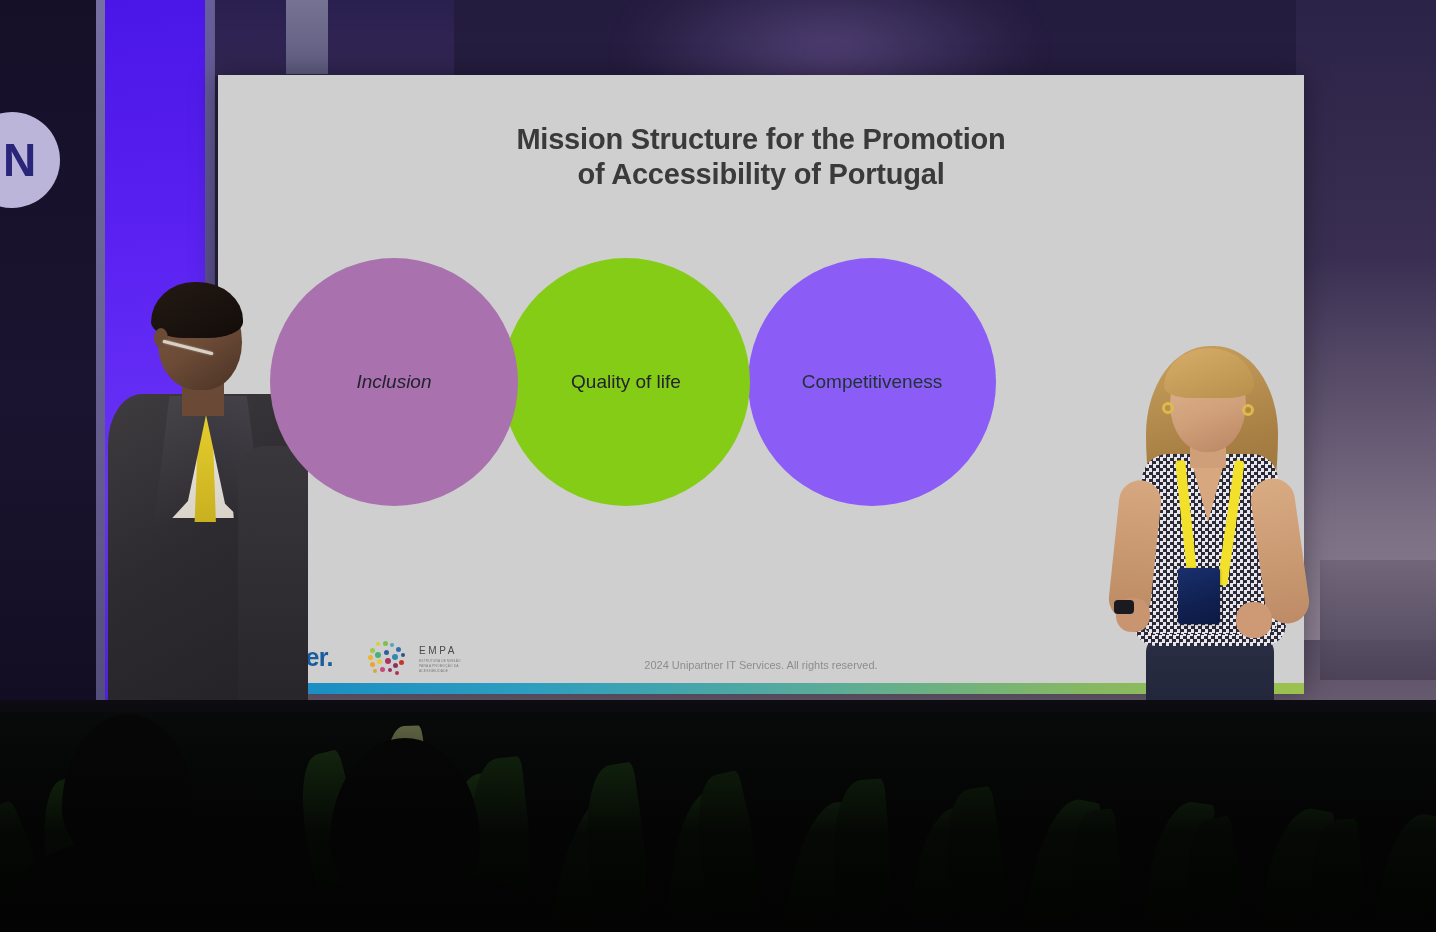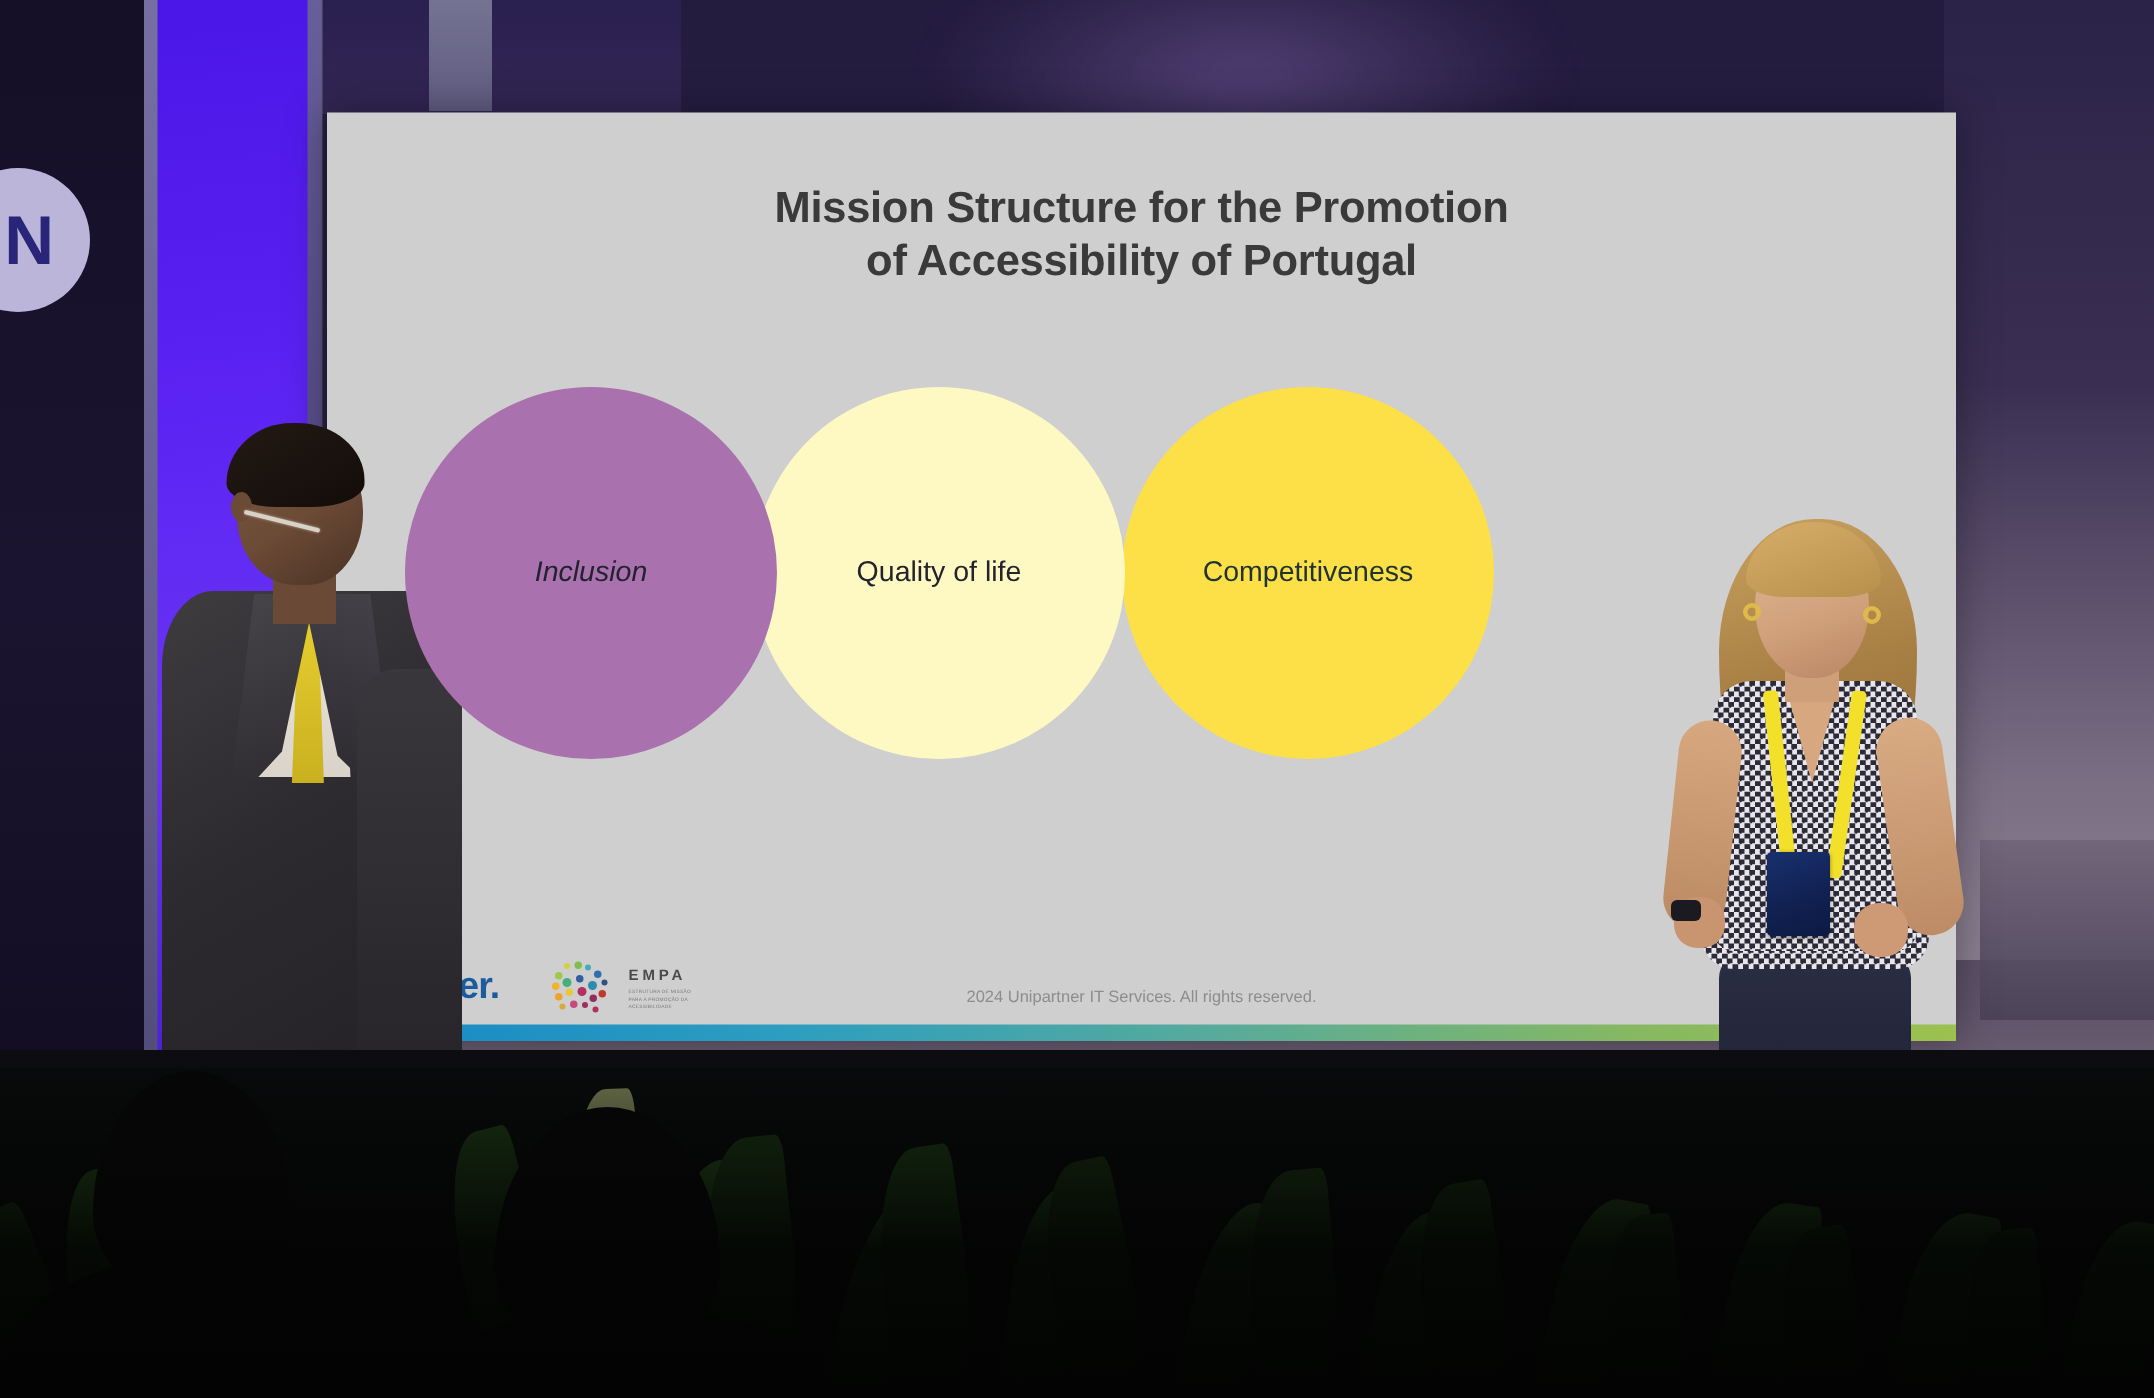--- a/index.html
+++ b/index.html
@@ -124,21 +124,21 @@
   .logo-empa {
     position: absolute; left: 150px; bottom: 14px;
     display: flex; align-items: center; gap: 7px;
   }
   .empa-dots { position: relative; width: 44px; height: 40px; }
   .empa-dots i {
     position: absolute; border-radius: 50%; display: block;
   }
   .empa-text { line-height: 1; }
   .empa-text .empa-name {
-    font-size: 10px; font-weight: 700; letter-spacing: 2.6px; color: #4a4a4a;
+    font-size: 10px; font-weight: 400; letter-spacing: 2.6px; color: #4a4a4a;
     display: block;
   }
   .empa-text .empa-sub {
     display: block; margin-top: 3px;
     font-size: 3.2px; letter-spacing: .2px; color: #7a7a7a;
     line-height: 1.5; white-space: pre-line;
   }
   .copyright {
     position: absolute; left: 0; bottom: 23px; width: 100%;
     text-align: center; font-size: 11px; color: #8d8d8d;
@@ -350,22 +350,22 @@
     <span>N</span>
   </div>
 
   <div id="slide" style="background: rgb(207, 207, 207);">
 
     <div class="slide-title" style="color: rgb(58, 58, 58);">Mission Structure for the Promotion
 of Accessibility of Portugal</div>
 
     <div class="circles">
       <div class="circle c1" style="background: rgb(169, 113, 173); color: rgb(35, 35, 46); font-style: italic;">Inclusion</div>
-      <div class="circle c2" style="background: #fef9c3; color: rgb(35, 35, 46);">Quality of life</div>
-      <div class="circle c3" style="background: #fde047; color: rgb(31, 51, 48); text-align: center;">Competitiveness</div>
+      <div class="circle c2" style="background: #84cc16; color: rgb(35, 35, 46);">Quality of life</div>
+      <div class="circle c3" style="background: #8b5cf6; color: rgb(31, 51, 48); text-align: center;">Competitiveness</div>
     </div>
 
     <div class="slide-footer">
 
       <div class="logo-unipartner" style="color: rgb(27, 92, 158);">
         <span>partner</span><span class="dot">.</span>
       </div>
 
       <div class="logo-empa">
         <div class="empa-dots">

